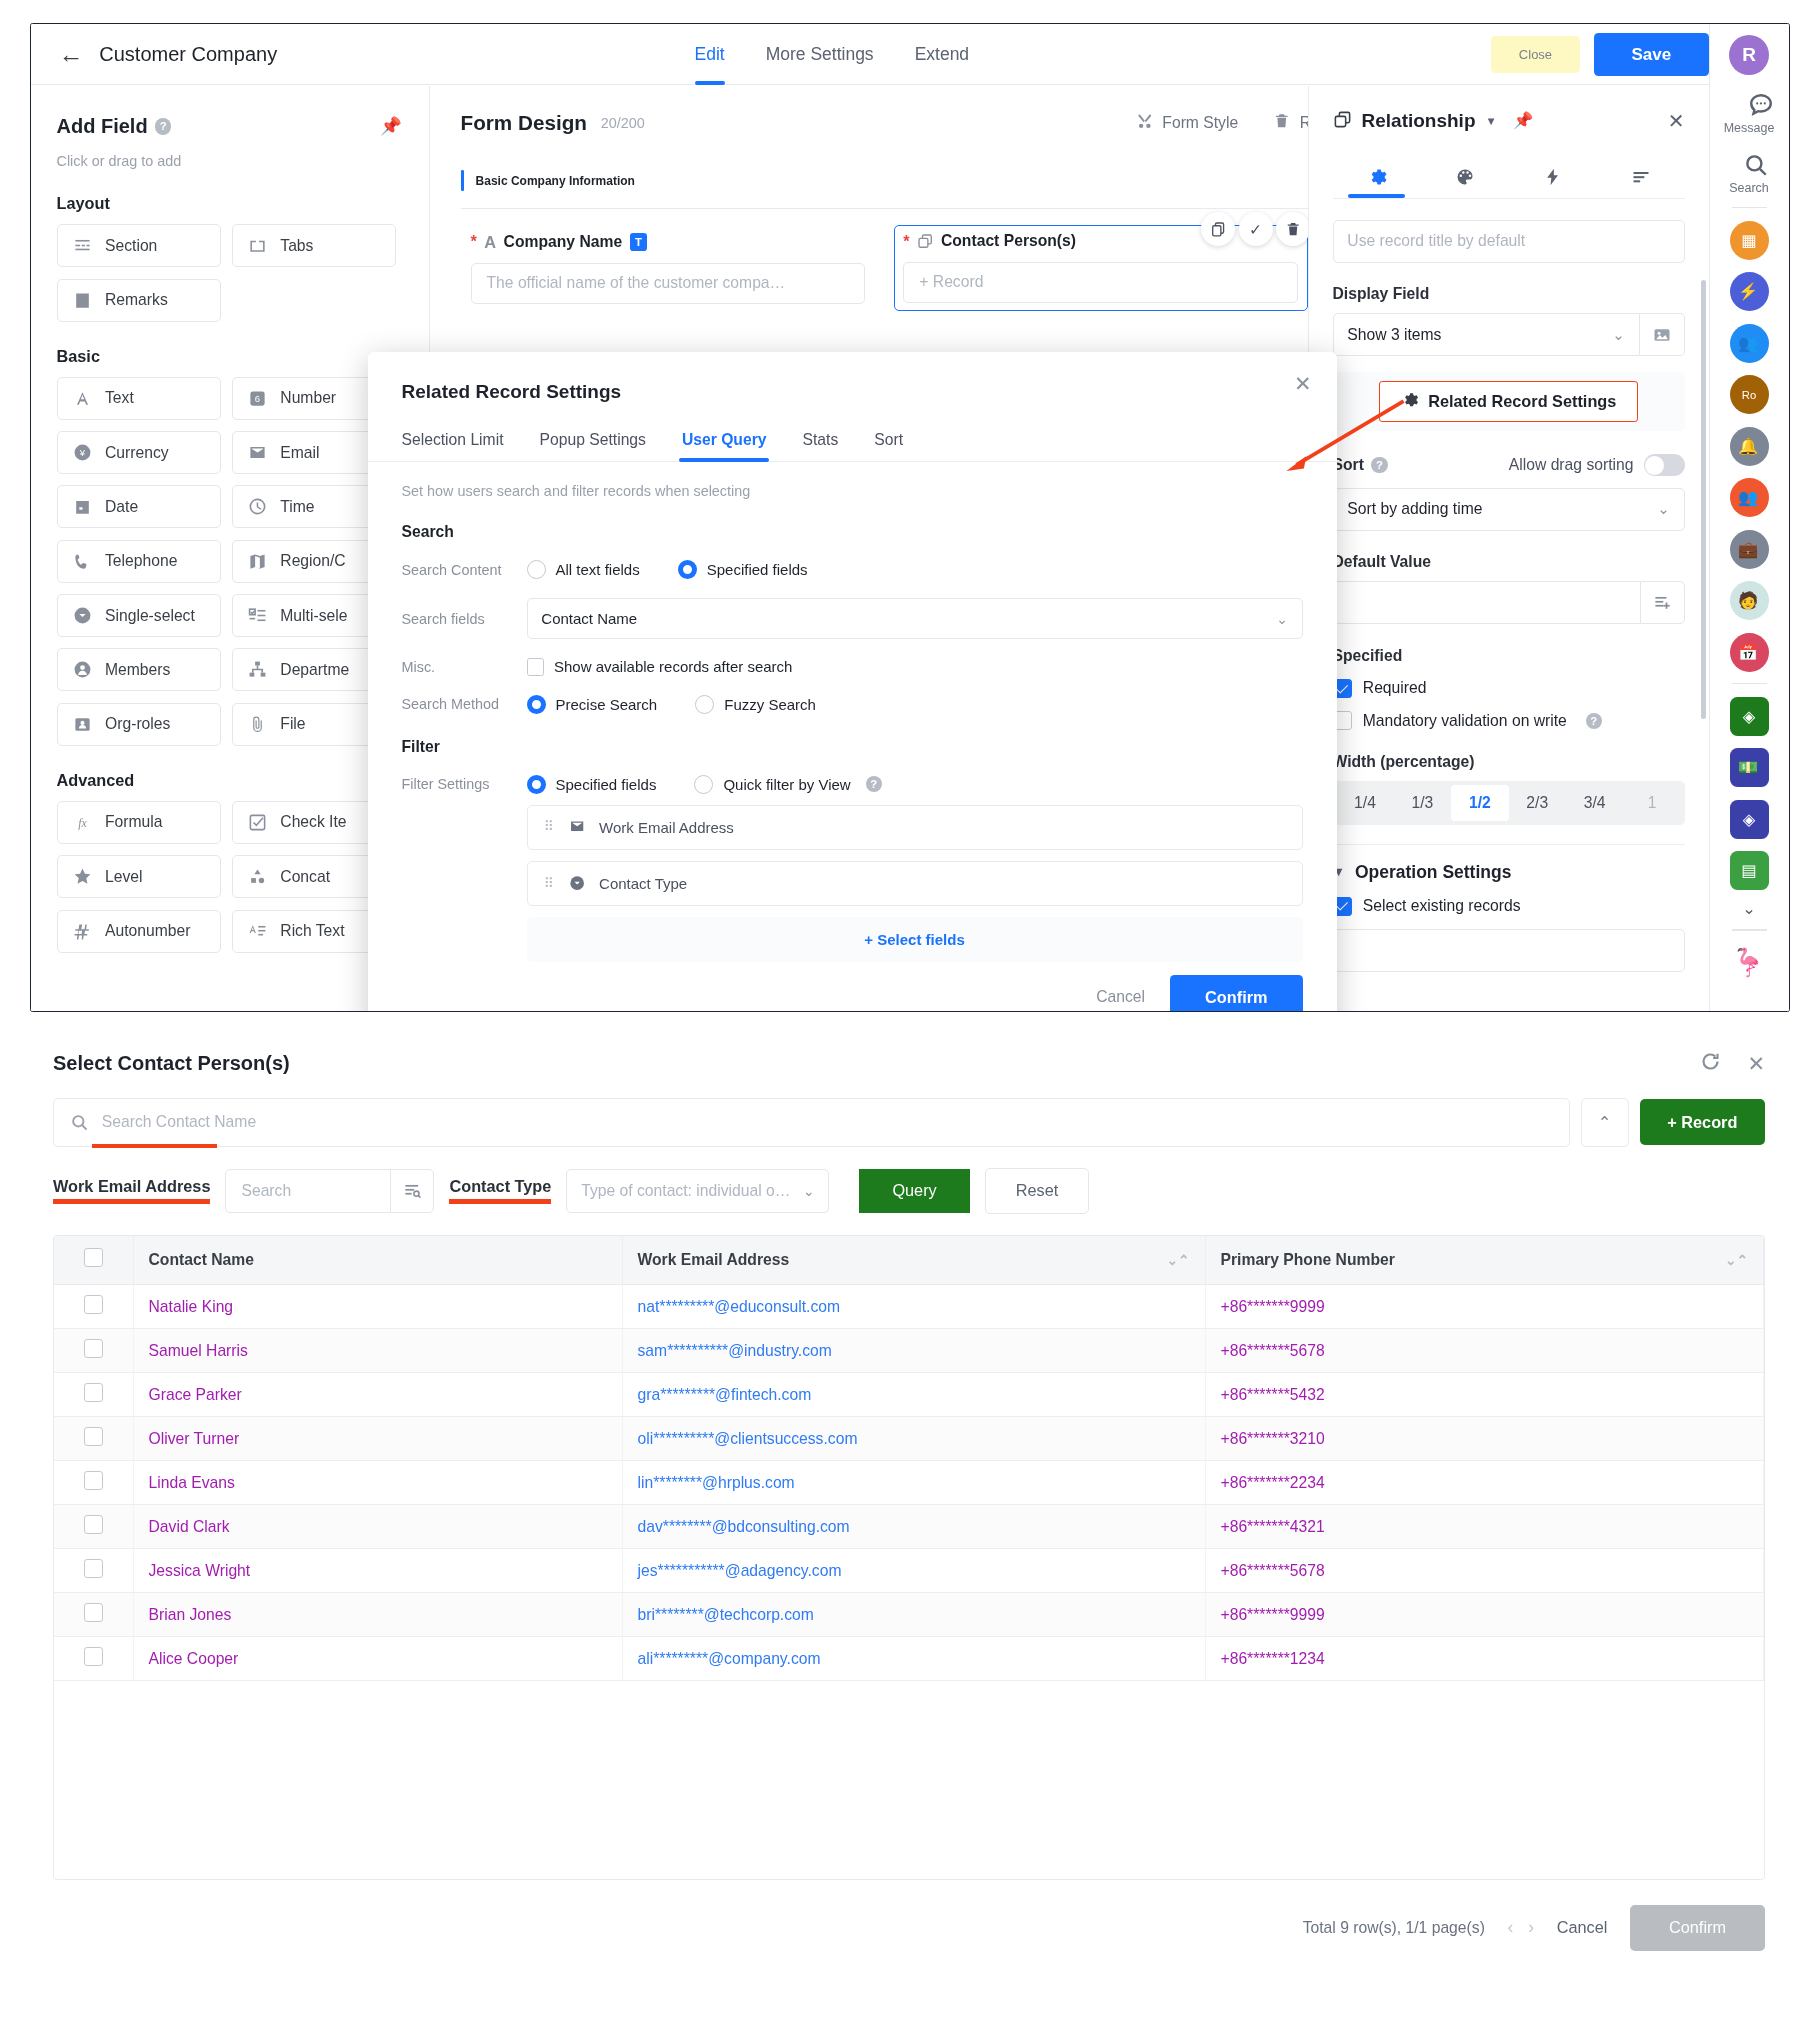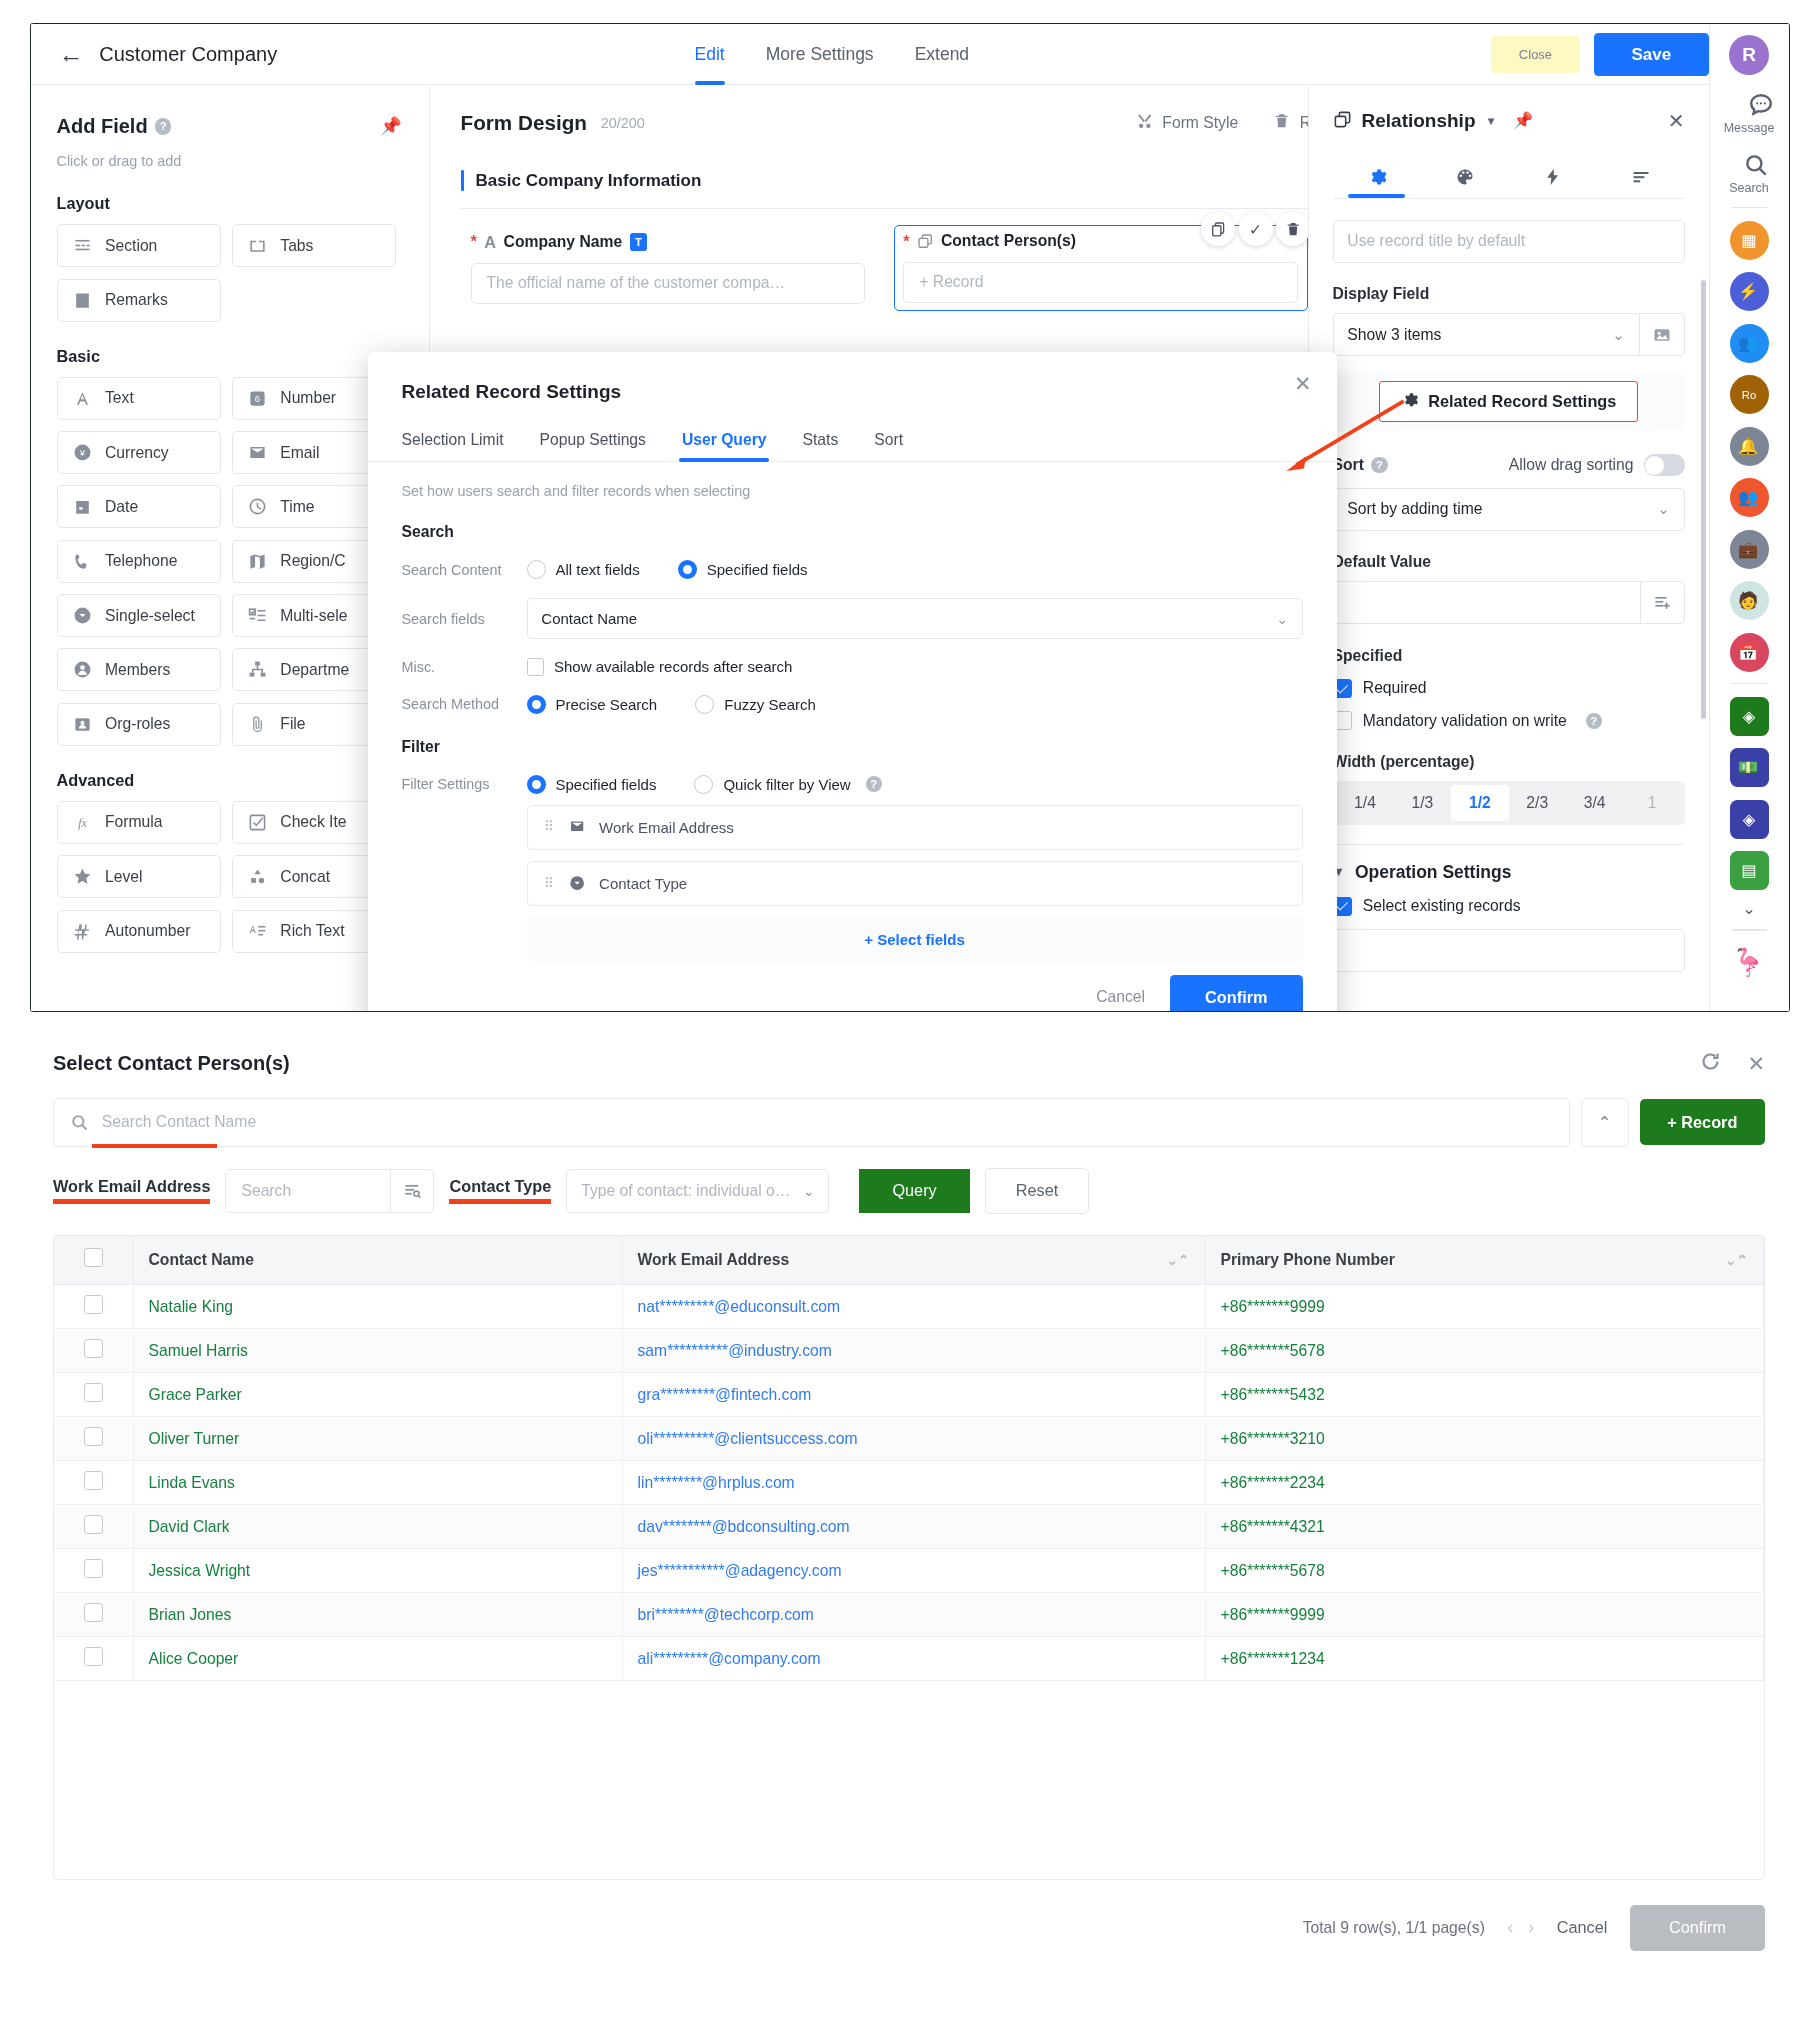--- a/index.html
+++ b/index.html
@@ -80,21 +80,21 @@
   .fd-head { display: flex; align-items: center; margin-top: 25px; }
   .fd-title { font-size: 20.7px; font-weight: bold; color: #1e232b; }
   .fd-count { font-size: 14.4px; color: #a3a9b4; margin-left: 13.8px; }
   .fd-actions { margin-left: auto; display: flex; gap: 35px; }
   .fd-action { display: flex; align-items: center; gap: 9px; font-size: 15.7px; color: #6b7280; cursor: pointer; }
   .fd-action svg { width: 17.5px; height: 17.5px; fill: #8a909b; }
 
   .section-card { margin-top: 34px; }
   .section-title-row { display: flex; align-items: center; }
   .section-bar { width: 3.8px; height: 21px; background: #1a73ff; border-radius: 1.3px; margin-right: 11.3px; }
-  .section-title { font-size: 17px; font-weight: bold; color: #1e232b; }
+  .section-title { font-size: 12px; font-weight: bold; color: #1e232b; }
   .section-chevron { margin-left: auto; font-size: 19px; color: #5b6270; cursor: pointer; }
   .section-div { height: 0.6px; background: #e8eaed; margin-top: 16.3px; }
 
   .field-row { display: flex; gap: 19px; margin-top: 16.3px; }
   .field-col { width: 414px; position: relative; padding: 7.5px 10px; border-radius: 5px; }
   .field-col.selected { border: 1.9px solid #1a73ff; padding: 6.3px 8.8px; }
   .field-label { display: flex; align-items: center; gap: 7.5px; font-size: 15.7px; font-weight: bold; color: #1e232b; }
   .req-star { color: #e8453c; font-size: 16.3px; line-height: 0.6; }
   .fl-icon { color: #8a909b; font-size: 16.3px; display: inline-flex; align-items: center; }
   .fl-icon svg { width: 16.3px; height: 16.3px; fill: #8a909b; }
@@ -282,21 +282,21 @@
   .tablewrap { margin: 21px 53px 0 53px; border: 0.6px solid #e8eaed; border-radius: 3.8px; overflow: hidden; height: 645px; }
   table { width: 100%; border-collapse: collapse; table-layout: fixed; }
   thead th {
     background: #f5f6f8; height: 49px; text-align: left; font-size: 15.7px; color: #3a3f47; font-weight: bold;
     border-bottom: 0.6px solid #e8eaed; border-right: 0.6px solid #eceef1; padding: 0 15px;
   }
   thead th.cbcol, tbody td.cbcol { width: 79px; padding: 0; text-align: center; }
   thead th .th-in { display: flex; align-items: center; }
   .sortico { margin-left: auto; color: #b6bcc6; font-size: 13.8px; cursor: pointer; }
   tbody td {
-    height: 44px; font-size: 15.7px; color: #15803d; border-bottom: 0.6px solid #eceef1;
+    height: 44px; font-size: 15.7px; color: #a21caf; border-bottom: 0.6px solid #eceef1;
     border-right: 0.6px solid #f2f3f5; padding: 0 15px;
   }
   tbody tr:nth-child(even) { background: #fbfbfc; }
   td.email { color: #2f7bf3; }
   .rowcb { width: 19px; height: 19px; border: 1.3px solid #c4c9d1; border-radius: 3.1px; background: #fff; display: inline-block; cursor: pointer; }
 
   .bp-foot { display: flex; align-items: center; justify-content: flex-end; gap: 22.6px; padding: 25px 53px 0 53px; }
   .bp-total { font-size: 15.7px; color: #6b7280; }
   .pager { display: flex; gap: 15px; color: #c4c9d1; font-size: 17.5px; }
   .pager span { cursor: pointer; }

